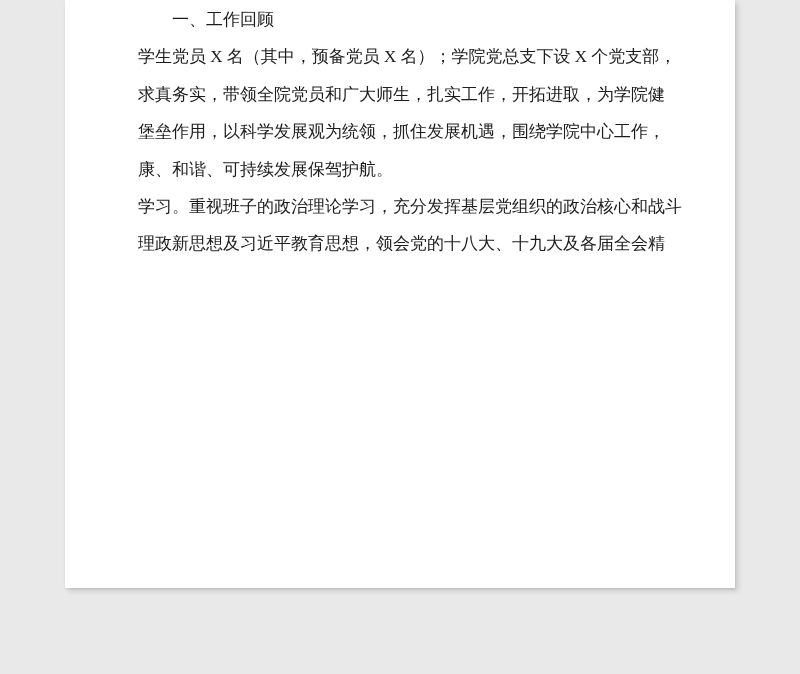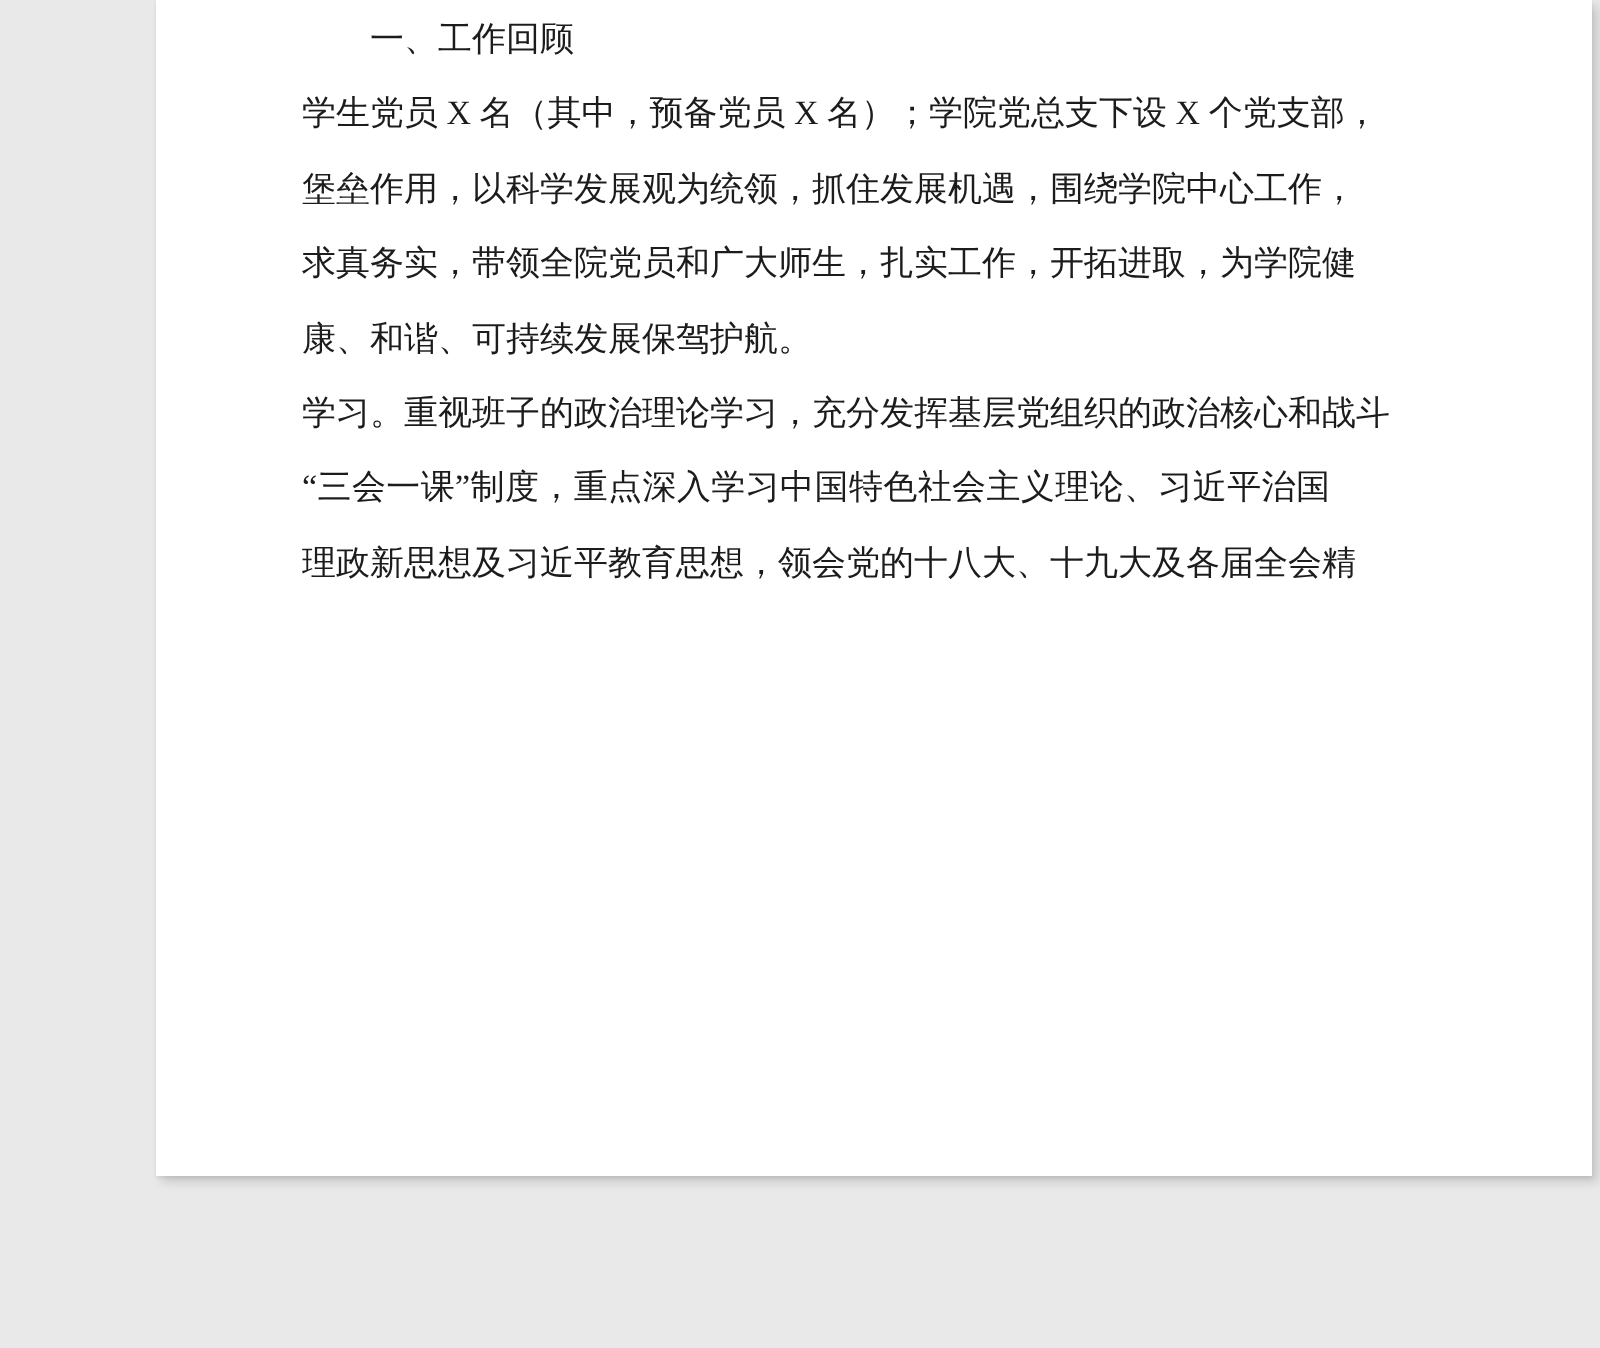--- a/index.html
+++ b/index.html
@@ -12,27 +12,26 @@
     font-family: "Liberation Serif", "DejaVu Serif", serif;
   }
   .canvas {
     position: relative;
     width: 800px;
     height: 674px;
     background: #e9e9e9;
   }
   .paper {
     position: absolute;
-    left: 78px;
+    left: 65px;
     top: 0;
     width: 670px;
     height: 588px;
     background: #ffffff;
     box-shadow: 3px 3px 5px rgba(0,0,0,0.14), 0 1px 2px rgba(0,0,0,0.08);
-    padding-left: 48px;
   }
   .doc {
     position: absolute;
     left: 73px;
     top: 1px;
     width: 514px;
   }
   .line {
     height: 37.4px;
     line-height: 37.4px;
@@ -51,21 +50,20 @@
   }
 </style>
 </head>
 <body>
 
 <div class="canvas">
   <div class="paper">
     <div class="doc">
         <div class="line indent">一、工作回顾</div>
         <div class="line justify">学生党员 X 名（其中，预备党员 X 名）；学院党总支下设 X 个党支部，</div>
+        <div class="line justify">求真务实，带领全院党员和广大师生，扎实工作，开拓进取，为学院健</div>
         <div class="line justify">堡垒作用，以科学发展观为统领，抓住发展机遇，围绕学院中心工作，</div>
-        <div class="line justify">求真务实，带领全院党员和广大师生，扎实工作，开拓进取，为学院健</div>
         <div class="line">康、和谐、可持续发展保驾护航。</div>
         <div class="line justify">学习。重视班子的政治理论学习，充分发挥基层党组织的政治核心和战斗</div>
-        <div class="line justify">“三会一课”制度，重点深入学习中国特色社会主义理论、习近平治国</div>
         <div class="line justify">理政新思想及习近平教育思想，领会党的十八大、十九大及各届全会精</div>
       </div>
   </div>
 </div>
 
 </body></html>

